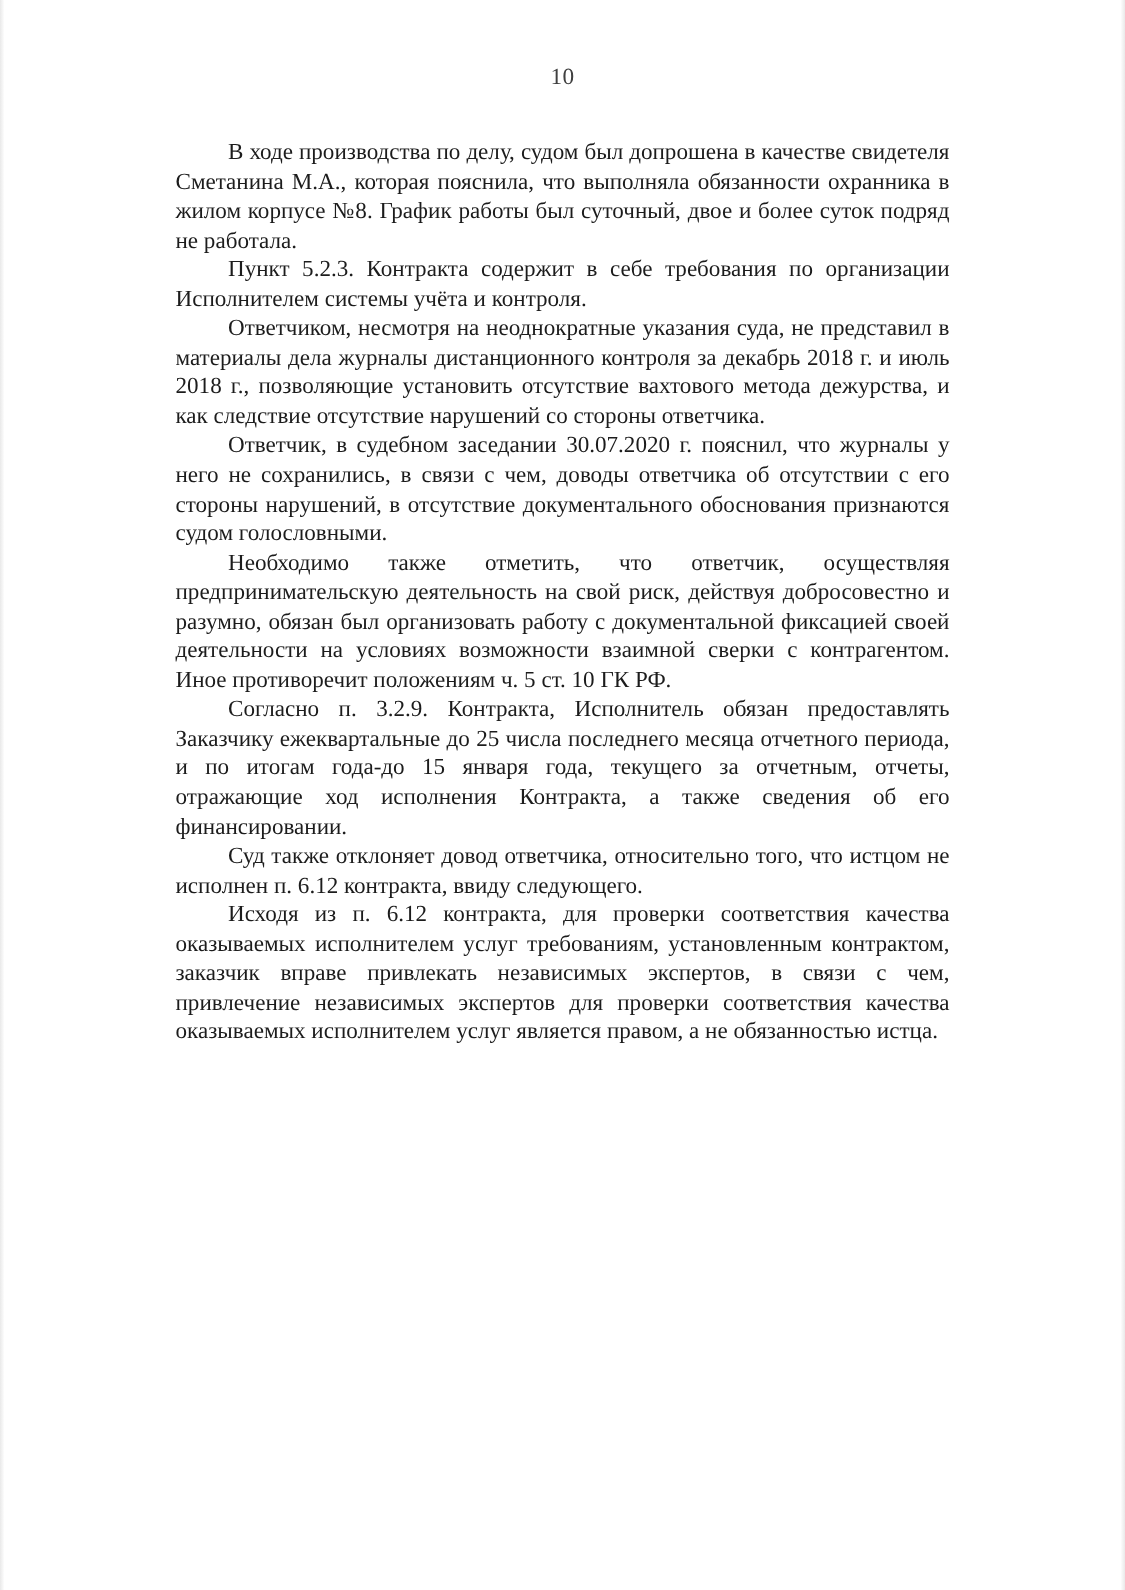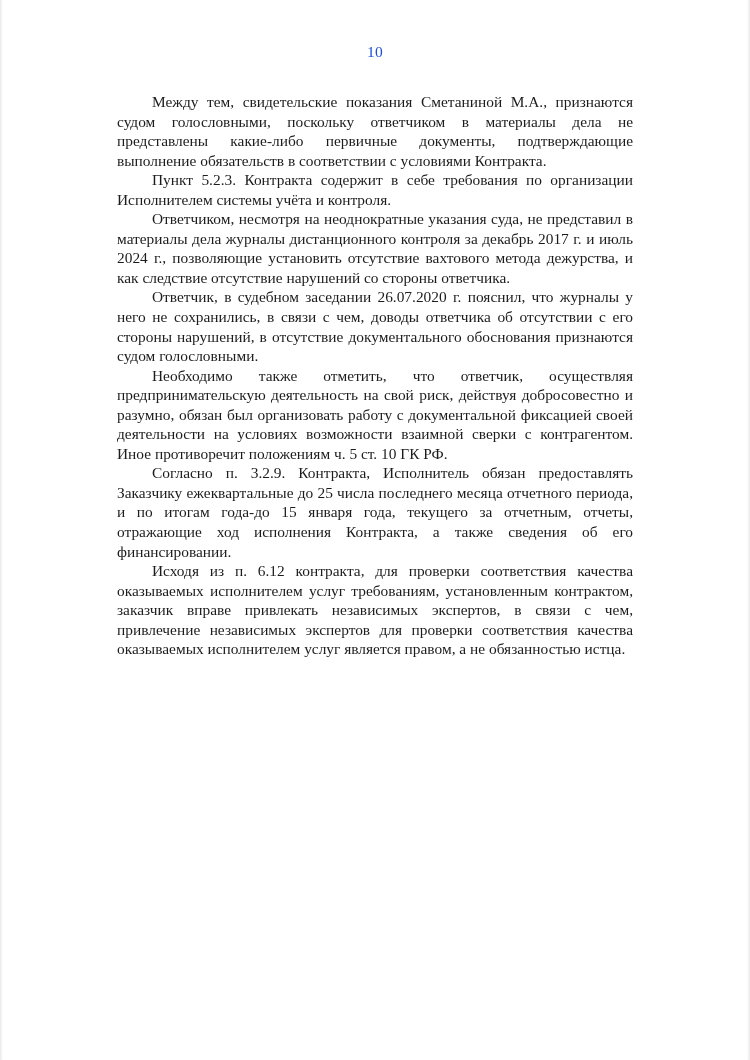--- a/index.html
+++ b/index.html
@@ -44,21 +44,21 @@
   }
 
   .page-number {
     position: absolute;
     top: 44px;
     left: 0;
     width: 750px;
     text-align: center;
     font-size: 15.5px;
     line-height: 1;
-    color: #1d4ed8;
+    color: #404040;
     letter-spacing: .2px;
   }
 
   .body-text {
     position: absolute;
     left: 117px;
     top: 92px;
     width: 516px;
     font-size: 15.4px;
     line-height: 19.55px;
@@ -79,22 +79,23 @@
   }
 </style>
 </head>
 <body>
 
 <div id="page">
 
   <div class="page-number">10</div>
 
   <div class="body-text" id="body-text">
-      <p>Между тем, свидетельские показания Сметаниной М.А., признаются судом голословными, поскольку ответчиком в материалы дела не представлены какие-либо первичные документы, подтверждающие выполнение обязательств в соответствии с условиями Контракта.</p>
+      <p>В ходе производства по делу, судом был допрошена в качестве свидетеля Сметанина М.А., которая пояснила, что выполняла обязанности охранника в жилом корпусе №8. График работы был суточный, двое и более суток подряд не работала.</p>
       <p>Пункт 5.2.3. Контракта содержит в себе требования по организации Исполнителем системы учёта и контроля.</p>
-      <p>Ответчиком, несмотря на неоднократные указания суда, не представил в материалы дела журналы дистанционного контроля за декабрь 2017 г. и июль 2024 г., позволяющие установить отсутствие вахтового метода дежурства, и как следствие отсутствие нарушений со стороны ответчика.</p>
-      <p>Ответчик, в судебном заседании 26.07.2020 г. пояснил, что журналы у него не сохранились, в связи с чем, доводы ответчика об отсутствии с его стороны нарушений, в отсутствие документального обоснования признаются судом голословными.</p>
+      <p>Ответчиком, несмотря на неоднократные указания суда, не представил в материалы дела журналы дистанционного контроля за декабрь 2018 г. и июль 2018 г., позволяющие установить отсутствие вахтового метода дежурства, и как следствие отсутствие нарушений со стороны ответчика.</p>
+      <p>Ответчик, в судебном заседании 30.07.2020 г. пояснил, что журналы у него не сохранились, в связи с чем, доводы ответчика об отсутствии с его стороны нарушений, в отсутствие документального обоснования признаются судом голословными.</p>
       <p>Необходимо также отметить, что ответчик, осуществляя предпринимательскую деятельность на свой риск, действуя добросовестно и разумно, обязан был организовать работу с документальной фиксацией своей деятельности на условиях возможности взаимной сверки с контрагентом. Иное противоречит положениям ч. 5 ст. 10 ГК РФ.</p>
       <p>Согласно п. 3.2.9. Контракта, Исполнитель обязан предоставлять Заказчику ежеквартальные до 25 числа последнего месяца отчетного периода, и по итогам года-до 15 января года, текущего за отчетным, отчеты, отражающие ход исполнения Контракта, а также сведения об его финансировании.</p>
+      <p>Суд также отклоняет довод ответчика, относительно того, что истцом не исполнен п. 6.12 контракта, ввиду следующего.</p>
       <p>Исходя из п. 6.12 контракта, для проверки соответствия качества оказываемых исполнителем услуг требованиям, установленным контрактом, заказчик вправе привлекать независимых экспертов, в связи с чем, привлечение независимых экспертов для проверки соответствия качества оказываемых исполнителем услуг является правом, а не обязанностью истца.</p>
     </div>
 
 </div>
 
 </body></html>

